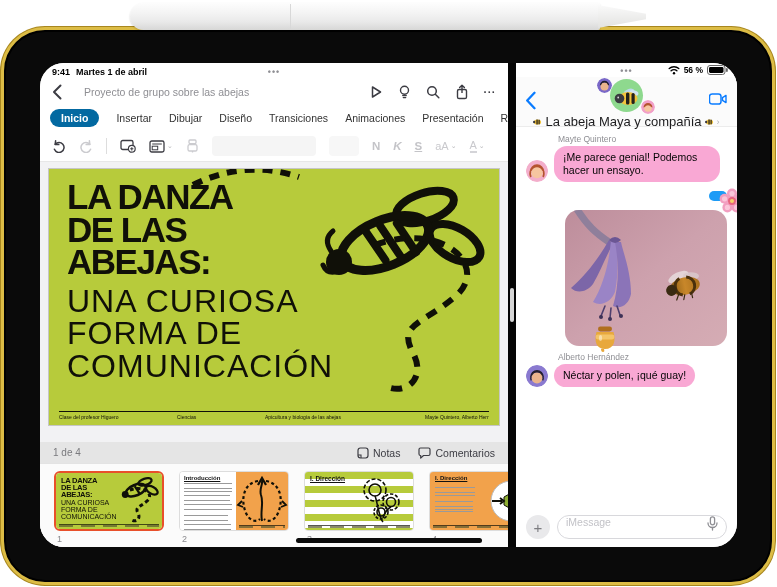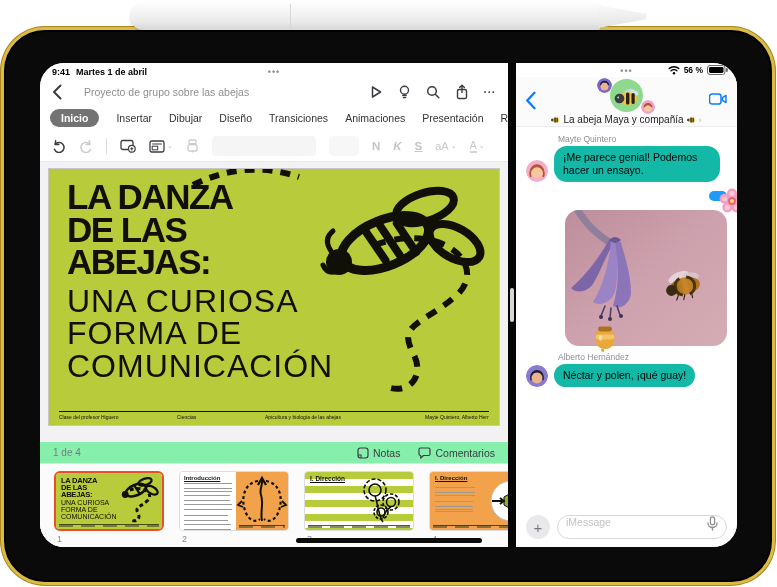--- a/index.html
+++ b/index.html
@@ -36,21 +36,21 @@
 
   .navrow { height:27px; display:flex; align-items:center; padding:0 12px; flex:0 0 27px; }
   .back-chev { width:10px; height:16px; }
   .doc-title { font-size:10.5px; color:#8e8e93; margin-left:22px; white-space:nowrap; }
   .nav-icons { margin-left:auto; display:flex; align-items:center; gap:15px; }
   .nav-icons svg { display:block; }
   .nav-more { font-size:11px; color:#3c3c43; font-weight:700; letter-spacing:.5px; }
 
   .tabsrow { height:26px; display:flex; align-items:center; padding:0 10px; gap:17px; flex:0 0 26px; white-space:nowrap; }
   .tab { font-size:10.5px; color:#333; }
-  .tab.selected { background:#737373; color:#fff; padding:3px 11px; border-radius:12px; font-weight:600; }
+  .tab.selected { background:#0369a1; color:#fff; padding:3px 11px; border-radius:12px; font-weight:600; }
 
   .toolrow { height:31px; display:flex; align-items:center; padding:0 12px; gap:13px; border-bottom:1px solid #e7e7e7; flex:0 0 31px; }
   .toolrow svg { display:block; }
   .tool-sep { width:1px; height:16px; background:#ddd; }
   .tool-field { width:104px; height:20px; background:#f5f5f5; border-radius:4px; }
   .tool-field2 { width:30px; height:20px; background:#f7f7f7; border-radius:4px; }
   .fmt-letter { font-size:11.5px; color:#c4c4c8; font-weight:700; }
   .fmt-letter.it { font-style:italic; font-weight:600; }
   .fmt-letter.un { text-decoration:underline; font-weight:600; }
   .fmt-group { display:flex; align-items:center; gap:2px; color:#c9c9cd; }
@@ -61,21 +61,21 @@
   .slide-title { position:absolute; left:18px; top:12px; width:280px; color:#101008; }
   .title-bold { font-size:35px; font-weight:800; line-height:.93; letter-spacing:-1.5px; white-space:pre-line; }
   .title-light { font-size:32px; font-weight:400; line-height:1.02; letter-spacing:1px; margin-top:6px; white-space:pre-line; }
   .slide-bee { position:absolute; right:14px; top:8px; }
   .dash-top { position:absolute; left:138px; top:-6px; }
   .dash-s { position:absolute; right:6px; bottom:26px; }
   .slide-footer { position:absolute; left:10px; right:10px; bottom:5px; border-top:1.6px solid #101008; padding-top:2px;
     display:flex; font-size:5px; color:#101008; white-space:nowrap; overflow:hidden; }
   .sf1{flex:0 0 118px;} .sf2{flex:0 0 88px;} .sf3{flex:0 0 160px;} .sf4{flex:1;}
 
-  .inforow { height:21px; display:flex; align-items:center; padding:0 13px; flex:0 0 21px; background:#86efac;gap:40px; }
+  .inforow { height:21px; display:flex; align-items:center; padding:0 13px; flex:0 0 21px; background:#e5e5e5;gap:40px; }
   .slide-pos { font-size:10px; color:#7a7a7e; }
   .info-right { margin-left:auto; display:flex; gap:18px; align-items:center; }
   .info-item { display:flex; align-items:center; gap:4px; font-size:10.5px; color:#3c3c43; }
 
   .thumbs { height:84px; background:#fbfbfb; border-top:1px solid #e3e3e3; display:flex; gap:15px; padding:7px 0 0 14px; flex:0 0 84px; overflow:hidden; }
   .thumb { width:110px; flex:0 0 110px; }
   .thumb-box { width:110px; height:60px; border-radius:4px; background:#fff; border:1px solid #ddd; overflow:hidden; position:relative; }
   .thumb.selected .thumb-box { border:2.5px solid #e8502b; border-radius:6px; }
   .thumb-num { font-size:9px; color:#8a8a8e; margin:3px 0 0 3px; }
 
@@ -101,29 +101,29 @@
 
   .msg-header { height:50px; flex:0 0 50px; border-bottom:1px solid #ececec; background:#fbfbfb; position:relative; }
   .hdr-back { position:absolute; left:9px; top:14px; }
   .hdr-video { position:absolute; right:10px; top:16px; }
   .avatar-cluster { position:absolute; left:50%; top:1px; transform:translateX(-50%); width:62px; height:36px; }
   .av-big { position:absolute; left:14px; top:1px; width:33px; height:33px; border-radius:50%; background:#8ed98e; display:flex; align-items:center; justify-content:center; }
   .av-sm { position:absolute; border-radius:50%; overflow:hidden; }
   .av-p1 { left:1px; top:0; width:15px; height:15px; }
   .av-p2 { right:3px; bottom:0; width:14px; height:14px; }
   .grp-title { position:absolute; left:0; right:0; top:37px; display:flex; align-items:center; justify-content:center; gap:3px; }
-  .grp-name { font-size:10px; color:#1c1c1e; }
+  .grp-name { font-size:13px; color:#1c1c1e; }
   .grp-chev { font-size:9px; color:#b0b0b5; }
 
   .chat { flex:1; padding:5px 10px 0; display:flex; flex-direction:column; overflow:hidden; }
   .sender { font-size:8.5px; color:#8e8e93; margin:2px 0 2px 32px; }
   .in-row { display:flex; align-items:flex-end; gap:6px; }
   .avatar22 { width:22px; height:22px; border-radius:50%; overflow:hidden; flex:0 0 22px; }
   .bubble { border-radius:13px; padding:5px 9px; font-size:10.5px; line-height:1.25; max-width:166px; }
-  .bub-gray { background:#14b8a6; color:#050505; }
+  .bub-gray { background:#f9a8d4; color:#050505; }
   .bub-blue { background:#1d9bf6; color:#fff; align-self:flex-end; position:relative; }
   .bub-blue.m2 { margin-top:9px; }
   .bub-blue.m3 { margin-top:17px; }
   .sticker-flower { position:absolute; left:58%; bottom:-13px; }
   .tapback { position:absolute; left:-20px; top:-15px; width:31px; height:23px; background:#e9e9eb; border-radius:12px;
     display:flex; align-items:center; justify-content:center; }
   .tapback::after { content:""; position:absolute; left:2px; bottom:-3px; width:5px; height:5px; border-radius:50%; background:#e9e9eb; }
   .photo { align-self:flex-end; margin-top:9px; width:162px; height:136px; border-radius:14px; position:relative; }
   .photo svg.scene { border-radius:14px; display:block; }
   .sticker-honey { position:absolute; left:26px; bottom:-6px; }

